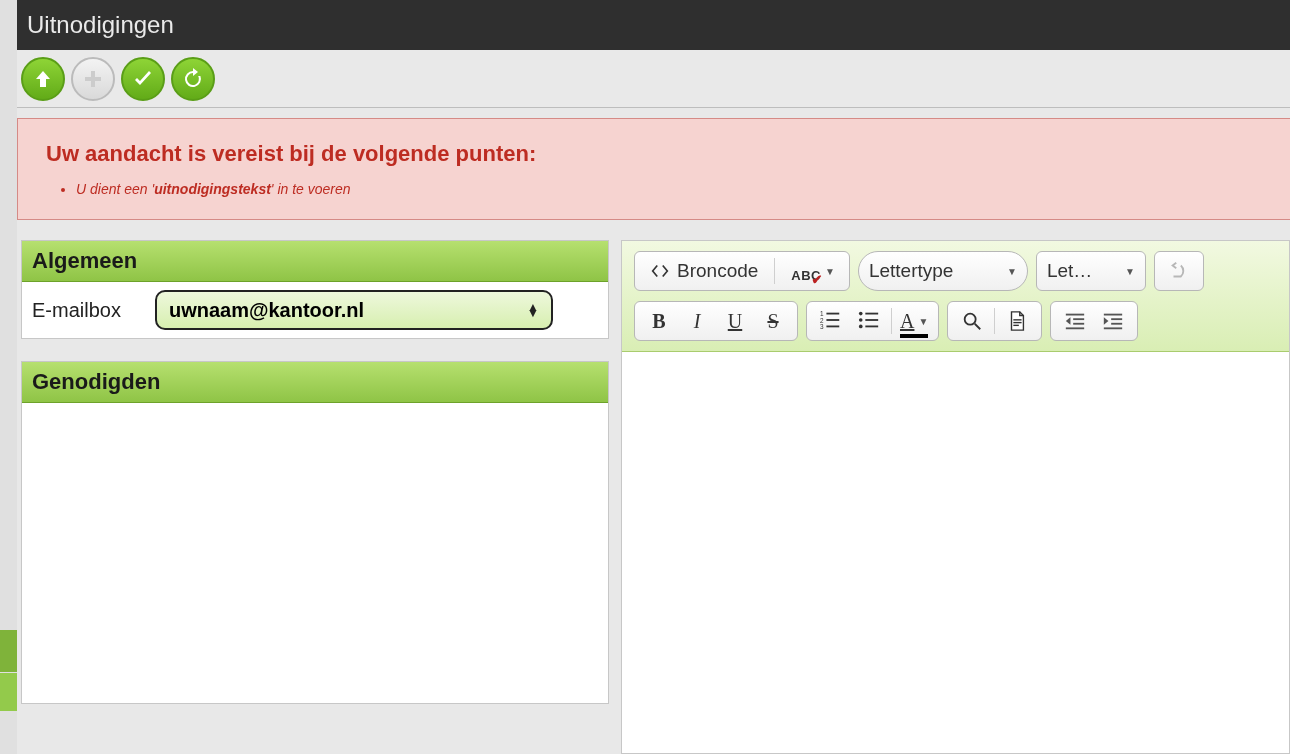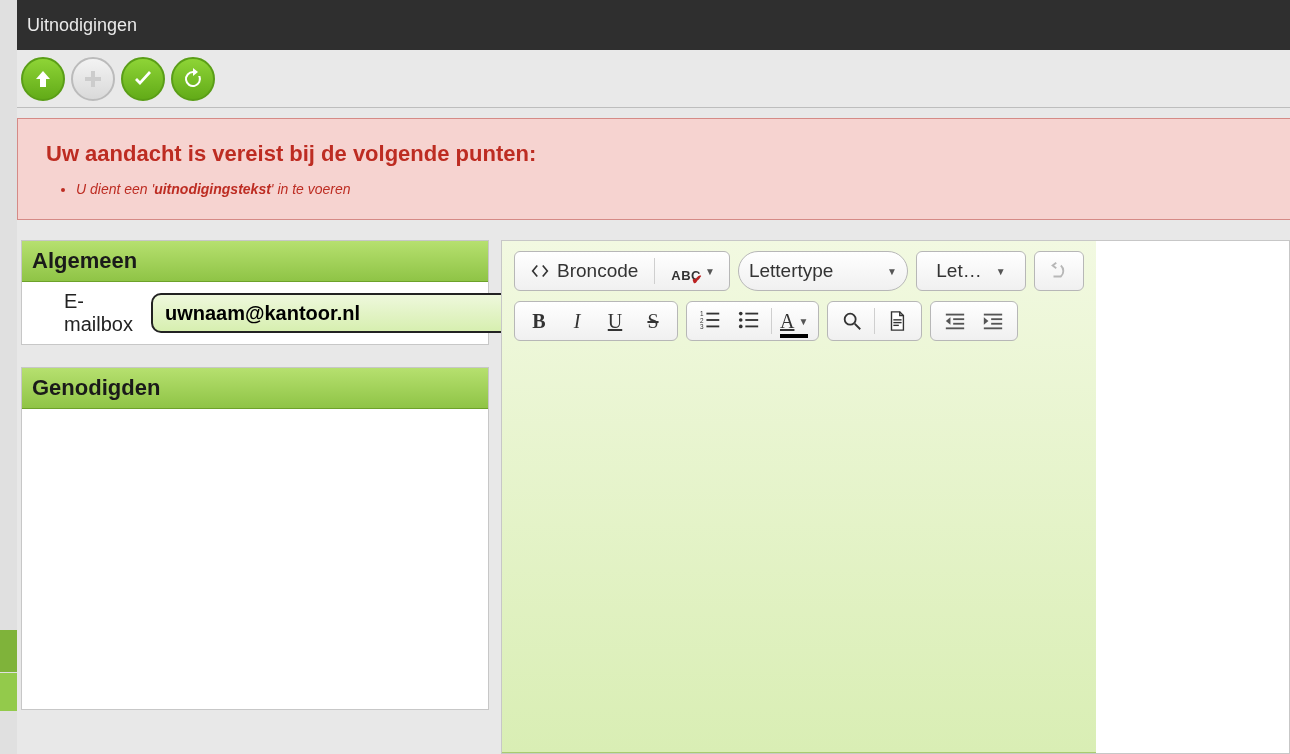--- a/index.html
+++ b/index.html
@@ -30,21 +30,21 @@
     display: flex;
     flex-direction: column;
   }
   .titlebar {
     height: 50px;
     background: #2f2f2f;
     color: #eaeaea;
     display: flex;
     align-items: center;
     padding-left: 10px;
-    font-size: 18px;
+    font-size: 24px;
   }
   .toolbar {
     height: 58px;
     background: #e9e9e9;
     border-bottom: 1px solid #bdbdbd;
     display: flex;
     align-items: center;
     padding-left: 4px;
     gap: 6px;
   }
@@ -78,39 +78,39 @@
   .alert .bold { font-weight: 700; }
 
   .content {
     display: flex;
     flex: 1;
     gap: 12px;
     padding-top: 20px;
     padding-left: 4px;
   }
   .left-col {
-    width: 468px;
+    width: 588px;
     display: flex;
     flex-direction: column;
     gap: 22px;
   }
   .panel {
     border: 1px solid #c7c7c7;
     background: #fff;
   }
   .panel-header {
     background: linear-gradient(#b6e06f,#8fc446);
     border-bottom: 1px solid #6da22a;
     padding: 7px 10px;
     font-size: 22px;
     font-weight: 700;
     color: #1a1a1a;
   }
   .panel-body { padding: 8px 10px; }
-  .form-row { display:flex; align-items:center; gap:18px;margin-left:32px; }
+  .form-row { display:flex; align-items:center; gap:34px; }
   .form-label { font-size: 20px; color:#222; }
   .select-wrap {
     flex: none;
     width: 398px;
     height: 40px;
     border: 2px solid #222;
     border-radius: 10px;
     background: linear-gradient(#eef8dc,#d7efb0);
     display:flex; align-items:center; justify-content:space-between;
     padding: 16px 12px;
@@ -119,21 +119,21 @@
     cursor: pointer;
   }
   .select-arrows { display:flex; flex-direction:column; line-height:0.5; font-size:12px; color:#222; }
 
   .panel.genodigden .panel-body { min-height: 300px; }
 
   .right-col {
     flex: 1;
     border: 1px solid #c7c7c7;
     background: #fff;
-    display:flex; 
+    display:flex; flex-direction:column;
   }
   .editor-toolbar {
     background: linear-gradient(#f2f9e1,#d9eeb4);
     border-bottom: 1px solid #a9cc6e;
     padding: 10px 12px;
     display:flex; flex-direction:column; gap:10px;
   }
   .tb-row { display:flex; gap:8px; align-items:center; }
   .tb-group {
     border:1px solid #b7b7b7;
@@ -260,21 +260,21 @@
               </span>
               <span class="dropdown-caret">▼</span>
             </div>
           </div>
 
           <div class="tb-group" style="min-width:170px; justify-content:space-between;border-radius:20px;">
             <span class="tb-label">Lettertype</span>
             <span class="dropdown-caret">▼</span>
           </div>
 
-          <div class="tb-group" style="min-width:110px; justify-content:center;">
+          <div class="tb-group" style="min-width:110px; justify-content:space-between;">
             <span class="tb-label">Let…</span>
             <span class="dropdown-caret">▼</span>
           </div>
 
           <div class="tb-group tight">
             <div class="tb-btn undo-btn">
               <svg class="tb-svg" viewBox="0 0 24 24">
                   <path fill="none" stroke="currentColor" stroke-width="2" d="M14 6a8 8 0 0 1 0 12H6M9 3l-4 3 4 3"></path>
                 </svg>
             </div>

